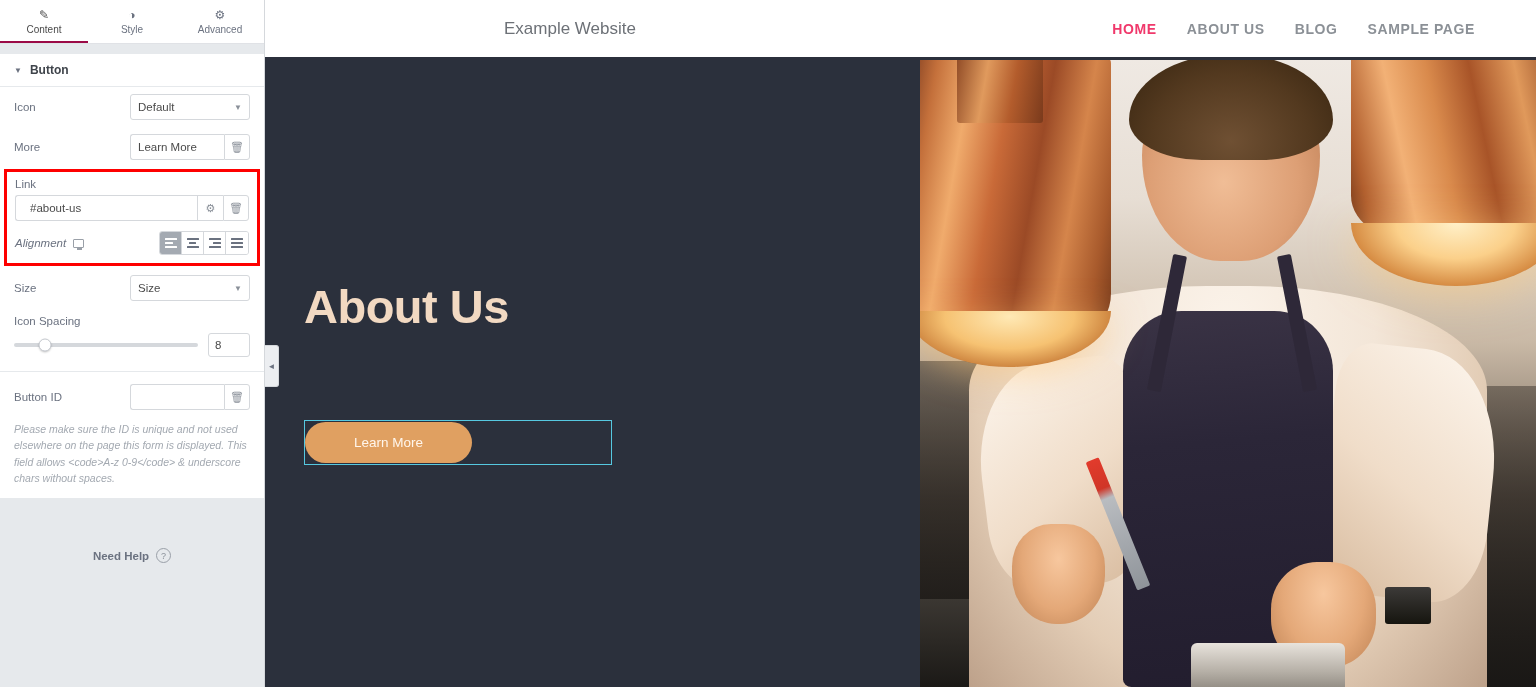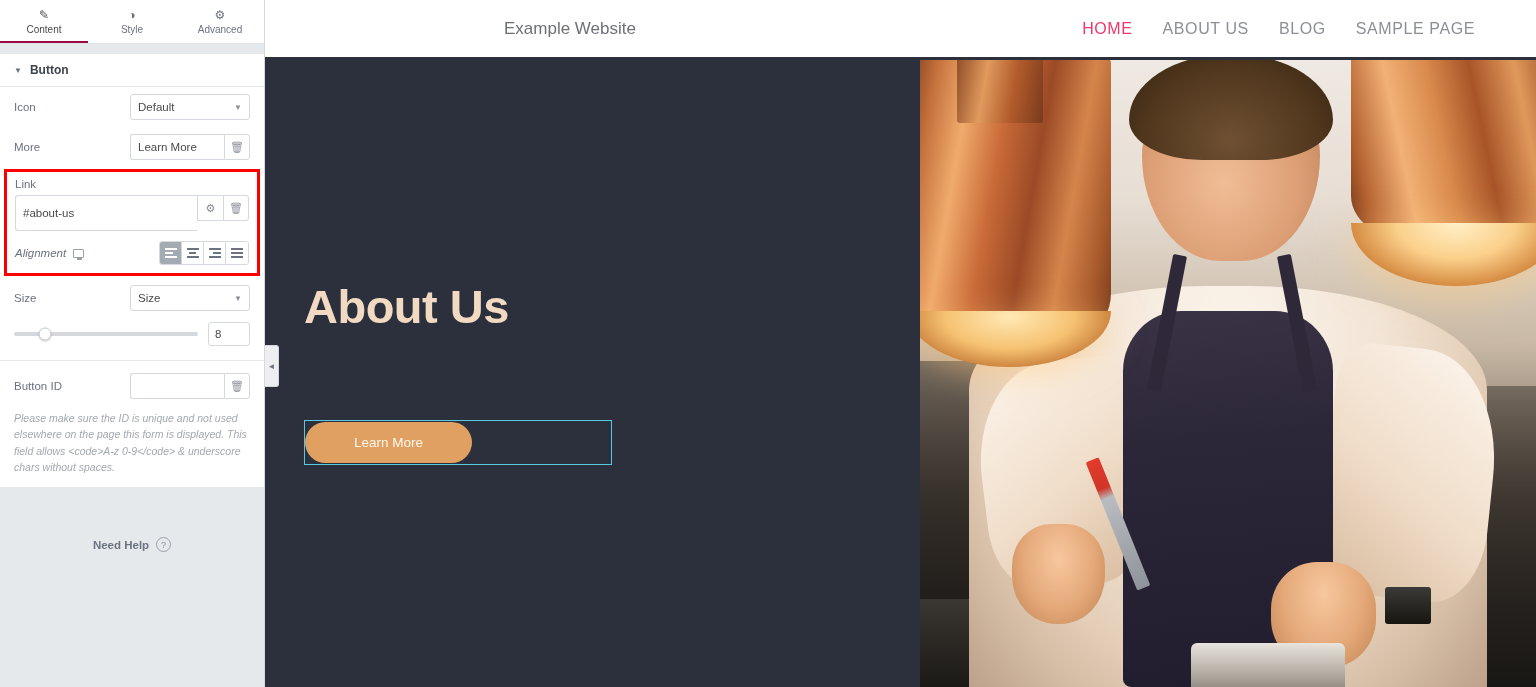--- a/index.html
+++ b/index.html
@@ -81,22 +81,22 @@
   .btn-sq.mid { border-right: none; }
 
   
   .redbox {
     position: relative; margin: 2px 4px 2px 4px;
     border: 3px solid #fe0000; padding: 6px 8px 8px 8px;
   }
   .link-label { font-size: 11.5px; color: #6b7280; margin-bottom: 5px; }
   .link-row { display: flex; width: 100%; }
   .link-row input {
-    flex: 1; height: 36px; border: 1px solid #d5d8dc; border-right: none;
-    border-radius: 3px 0 0 3px; padding: 0 7px; font-size: 11.5px; color: #4a4a4a;
+    flex: 1; height: 26px; border: 1px solid #d5d8dc; border-right: none;
+    border-radius: 3px 0 0 3px; padding: 0 14px; font-size: 11.5px; color: #4a4a4a;
     outline: none; font-family: "Liberation Sans", sans-serif; min-width: 0;
   }
   .align-row { display: flex; align-items: center; margin-top: 10px; font-style: italic; }
   .align-lbl { font-size: 11.5px; color: #6b7280; display: flex; align-items: center; gap: 7px; flex: 1; }
   .monitor-ic { width: 11px; height: 9px; border: 1.4px solid #9aa0a8; border-radius: 1px;
     position: relative; display: inline-block; }
   .monitor-ic::after { content: ""; position: absolute; left: 3px; bottom: -3px;
     width: 5px; height: 1.4px; background: #9aa0a8; }
   .seg { display: flex; border: 1px solid #d5d8dc; border-radius: 3px; overflow: hidden; }
   .seg-btn { width: 22px; height: 22px; background: #fff; display: flex;
@@ -151,21 +151,21 @@
   }
 
   
   .preview { flex: 1; height: 687px; position: relative; overflow: hidden; background: #fff; }
   .site-header {
     height: 57px; background: #fff; display: flex; align-items: center;
     padding: 0 25px 0 0; position: relative;
   }
   .site-title { position: absolute; left: 239px; font-size: 17px; color: #6d7177; }
   .site-nav { margin-left: auto; display: flex; gap: 30px; padding-right: 36px; }
-  .nav-item { font-size: 16px; letter-spacing: .6px; color: #8b9096; cursor: pointer; }
+  .nav-item { font-size: 14px; letter-spacing: .6px; color: #8b9096; cursor: pointer; font-weight: bold; }
   .nav-item.active { color: #f0386b; }
 
   .hero { position: absolute; top: 57px; left: 0; right: 0; bottom: 0; background: #2b303c; }
   .hero-photo { position: absolute; left: 655px; top: 3px; right: 0; bottom: 0; overflow: hidden; }
 
   .hero-text { position: absolute; left: 39px; top: 225px; width: 330px; }
   .hero-h1 { font-size: 47px; font-weight: bold; color: #f2d9c2; letter-spacing: -.5px;
     line-height: 1.05; margin-bottom: 22px; }
   .hero-p { font-size: 14.5px; color: #e9d5c1; line-height: 1.45; }
 
@@ -338,20 +338,23 @@
 
       <div class="ctrl">
         <span class="ctrl-label">Size</span>
         <div class="select">
           <span>Size</span>
           <span class="chev">▼</span>
         </div>
       </div>
 
 
+      <div class="ctrl" style="padding-bottom:2px;">
+        <span class="ctrl-label">Icon Spacing</span>
+      </div>
       <div class="slider-row">
         <div class="track">
           <div class="knob"></div>
         </div>
         <div class="num-box">8</div>
       </div>
 
       <div class="divider"></div>
 
       <div class="ctrl" style="padding-top:12px;">

